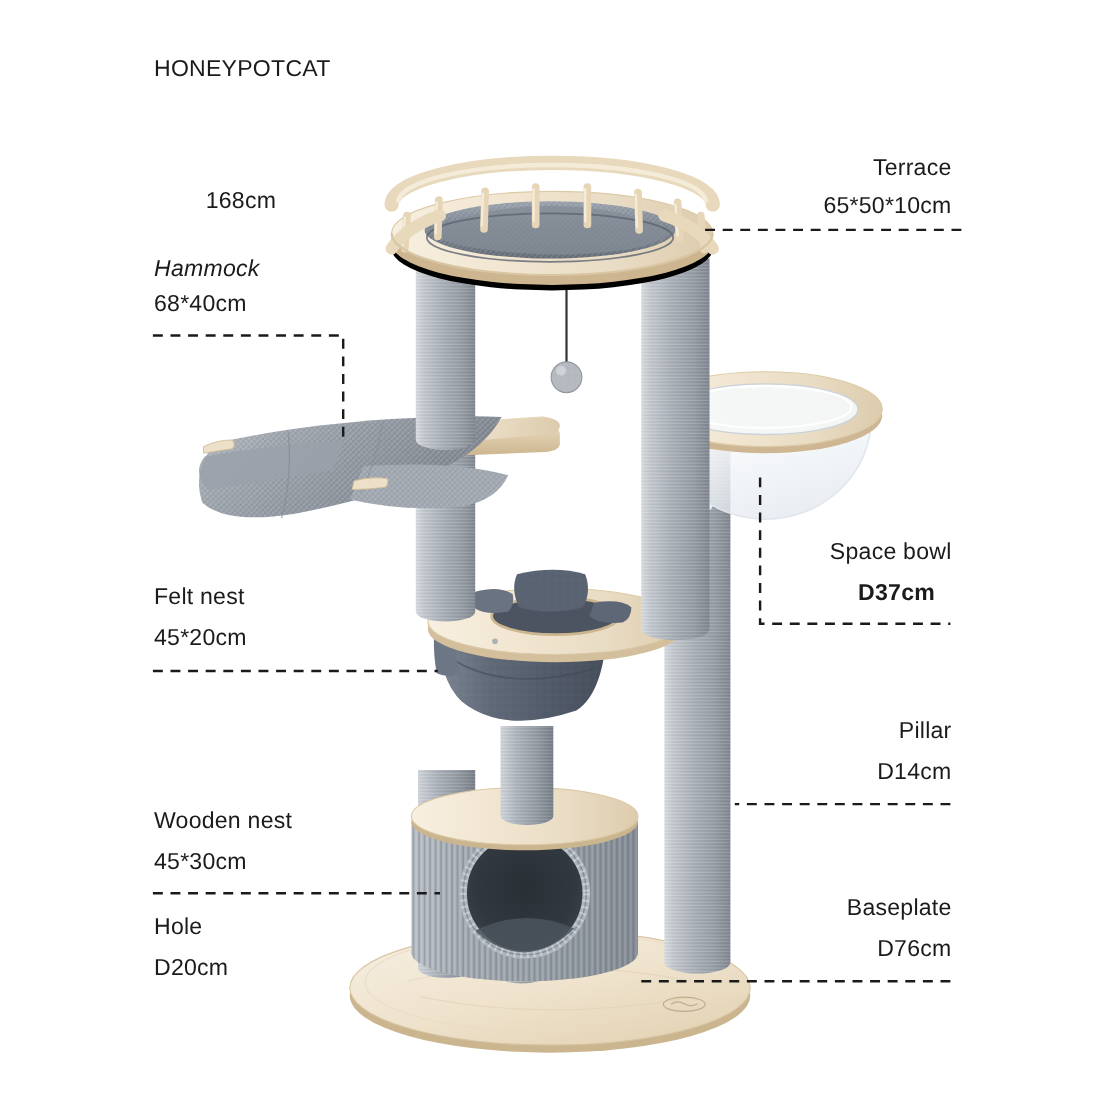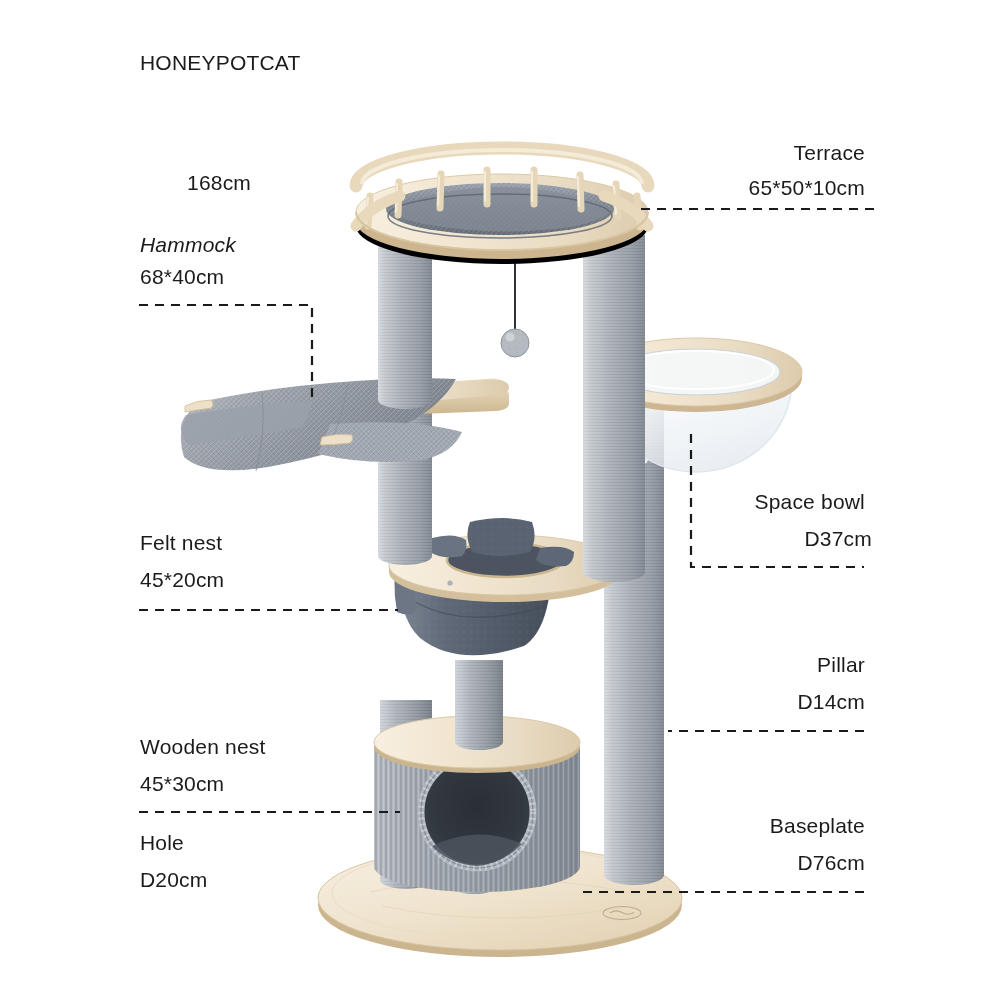--- a/index.html
+++ b/index.html
@@ -364,21 +364,21 @@
   <div class="label" style="left:140px; top:727px;">Wooden nest</div>
   <div class="label" style="left:140px; top:764px;">45*30cm</div>
 
   <div class="label" style="left:140px; top:823px;">Hole</div>
   <div class="label" style="left:140px; top:860px;">D20cm</div>
 
   <div class="label right" style="right:135px; top:133px;">Terrace</div>
   <div class="label right" style="right:135px; top:168px;">65*50*10cm</div>
 
   <div class="label right" style="right:135px; top:482px;">Space bowl</div>
-  <div class="label right" style="right:128px; top:519px;">D37cm</div>
+  <div class="label right" style="right:150px; top:519px;font-weight:bold;">D37cm</div>
 
   <div class="label right" style="right:135px; top:645px;">Pillar</div>
   <div class="label right" style="right:135px; top:682px;">D14cm</div>
 
   <div class="label right" style="right:135px; top:806px;">Baseplate</div>
   <div class="label right" style="right:135px; top:843px;">D76cm</div>
 
 </div>
 
 </body></html>

